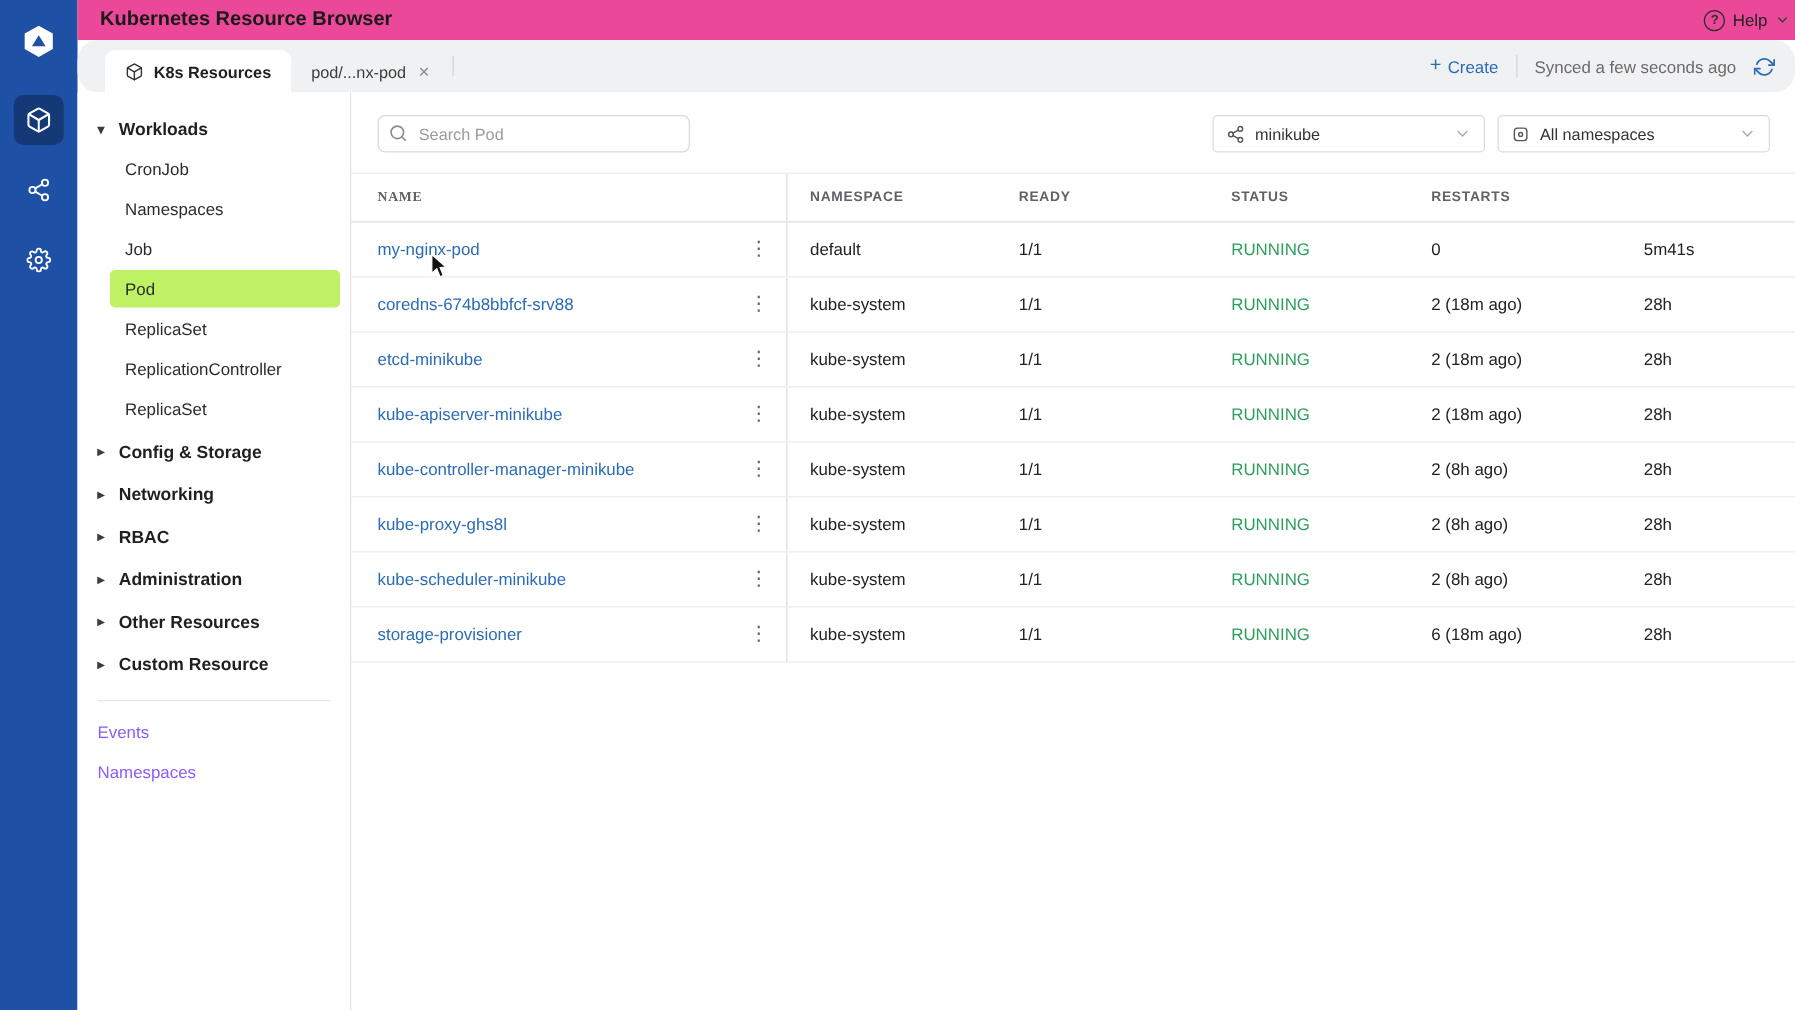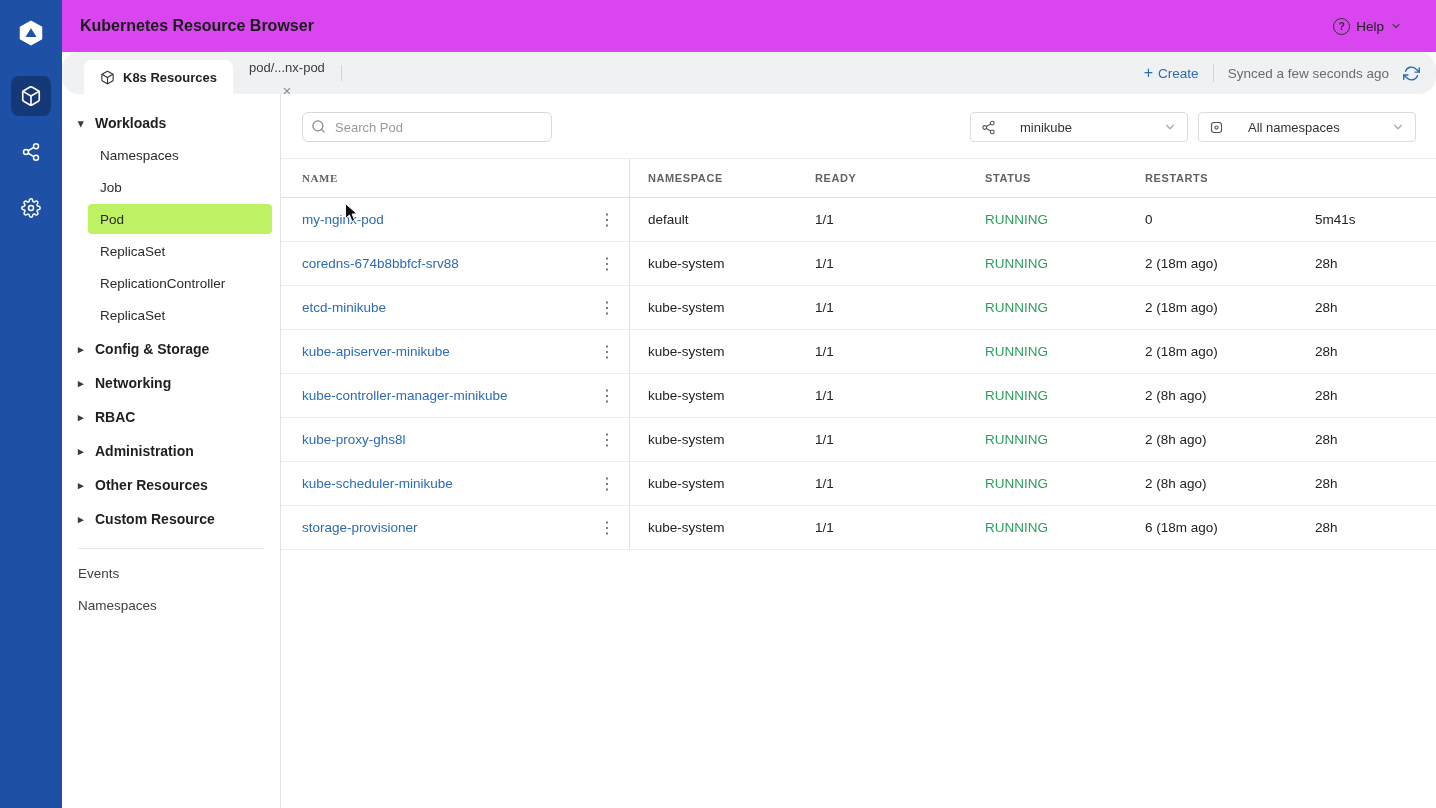--- a/index.html
+++ b/index.html
@@ -18,64 +18,64 @@
   .rail-logo{width:34px;height:34px;display:flex;align-items:center;justify-content:center;cursor:pointer;}
   .rail-nav{margin-top:26px;display:flex;flex-direction:column;align-items:center;gap:16px;}
   .rail-item{width:40px;height:40px;border-radius:8px;display:flex;align-items:center;justify-content:center;
     color:#fff;cursor:pointer;}
   .rail-item.active{background:rgba(0,0,0,0.28);}
   .rail-item svg{stroke:#fff;}
 
   
   .main-col{flex:1;display:flex;flex-direction:column;min-width:0;}
 
-  .topbar{height:52px;background:#d946ef;display:flex;align-items:center;justify-content:space-between;
-    padding:0 34px 0 18px;flex-shrink:0;}
+  .topbar{height:32px;background:#ec4899;display:flex;align-items:center;justify-content:space-between;
+    padding:0 4px 0 18px;flex-shrink:0;}
   .topbar h1{font-size:16px;font-weight:700;margin:0;color:#1a1a1a;}
   .help{display:flex;align-items:center;gap:6px;cursor:pointer;font-size:13.5px;color:#222;}
   .help-q{width:17px;height:17px;border:1.4px solid #2f2f2f;border-radius:50%;display:flex;
     align-items:center;justify-content:center;font-size:10.5px;font-weight:700;color:#2f2f2f;}
 
   
   .tabbar{height:42px;background:#f0f1f2;display:flex;align-items:flex-end;padding-left:22px;flex-shrink:0;border-radius:17px;}
   .tab{height:34px;padding:0 16px;display:flex;align-items:center;gap:8px;font-size:13px;cursor:pointer;}
   .tab.active{background:#fff;border-radius:8px 8px 0 0;font-weight:700;color:#1f1f1f;}
-  .tab.inactive{color:#3c3c3c;flex-direction:column;}
+  .tab.inactive{color:#3c3c3c;}
   .tab .close{color:#8a8a8a;font-size:15px;line-height:1;padding:0 2px;cursor:pointer;}
   .tab-sep{width:1px;height:16px;background:#d2d2d2;align-self:center;}
   .tabbar-actions{margin-left:auto;align-self:center;display:flex;align-items:center;gap:14px;padding-right:16px;}
   .create-btn{display:flex;align-items:center;gap:5px;color:var(--accent);font-size:13.5px;font-weight:500;cursor:pointer;}
   .create-btn .plus{font-size:16px;line-height:1;}
   .v-div{width:1px;height:18px;background:#d5d5d5;}
   .synced{color:#6b6b6b;font-size:13.5px;}
   .sync-icon{color:var(--accent);display:flex;cursor:pointer;}
 
   
   .content{flex:1;display:flex;min-height:0;background:#fff;}
   .sidebar{width:219px;border-right:1px solid #e4e4e4;padding-top:12px;flex-shrink:0;overflow:hidden;}
   .side-section{display:flex;align-items:center;gap:7px;padding:9px 8px 9px 16px;font-size:14px;
     font-weight:700;color:#1f1f1f;cursor:pointer;}
   .tri{font-size:11px;color:#3c3c3c;width:10px;display:inline-block;}
   .side-item{height:30px;margin:0 8px 2px 26px;padding:0 12px;display:flex;align-items:center;
     font-size:13.5px;color:#2b2b2b;border-radius:4px;cursor:pointer;}
   .side-item.selected{background:#bef264;text-align:right;}
   .side-divider{height:1px;background:#e6e6e6;margin:12px 16px 8px 16px;}
-  .side-foot-item{height:32px;padding:0 16px;display:flex;align-items:center;font-size:13.5px;color:#404040;cursor:pointer;}
+  .side-foot-item{height:32px;padding:0 16px;display:flex;align-items:center;font-size:13.5px;color:#8b5cf6;cursor:pointer;}
 
   
   .workspace{flex:1;min-width:0;display:flex;flex-direction:column;}
   .toolbar{display:flex;align-items:center;justify-content:space-between;padding:18px 20px 0 21px;}
   .search-wrap{position:relative;}
   .search-wrap input{width:250px;height:30px;border:1px solid #d9d9d9;border-radius:6px;
     padding:0 10px 0 32px;font-size:13px;font-family:"Liberation Sans",sans-serif;color:#0369a1;outline:none;background:#fff;}
   .search-wrap input::placeholder{color:#9a9a9a;}
   .search-icon{position:absolute;left:9px;top:7px;color:#8a8a8a;display:flex;}
   .selects{display:flex;gap:10px;}
   .select{width:218px;height:30px;border:1px solid #dcdcdc;border-radius:4px;display:flex;
-    align-items:center;gap:24px;padding:0 10px;font-size:13px;color:#333;cursor:pointer;background:#fff;}
+    align-items:center;gap:8px;padding:0 10px;font-size:13px;color:#333;cursor:pointer;background:#fff;}
   .select .sel-icon{display:flex;color:#555;}
   .select .chev{margin-left:auto;display:flex;color:#a8a8a8;}
 
   
   .table{margin-top:16px;}
   .table-header,.table-row{display:grid;grid-template-columns:349px 167px 170px 160px 170px 1fr;align-items:center;}
   .table-header{height:40px;border-top:1px solid #ededed;border-bottom:1px solid #dedede;}
   .th{font-size:11px;font-weight:700;letter-spacing:.6px;color:#5f6368;padding-left:18px;height:100%;
     display:flex;align-items:center;}
   .th.col-0{padding-left:21px;border-right:1px solid #e0e0e0;font-family:Liberation Serif, serif;}
@@ -170,20 +170,23 @@
       </div>
     </div>
 
     <div class="content">
 
       <aside class="sidebar">
         <div id="sidebar-sections">
             <div class="side-section">
               <span class="tri">▾</span>
               <span class="side-section-label">Workloads</span>
+            </div>
+            <div class="side-item">
+              <span>CronJob</span>
             </div>
             <div class="side-item">
               <span>Namespaces</span>
             </div>
             <div class="side-item">
               <span>Job</span>
             </div>
             <div class="side-item selected">
               <span>Pod</span>
             </div>

